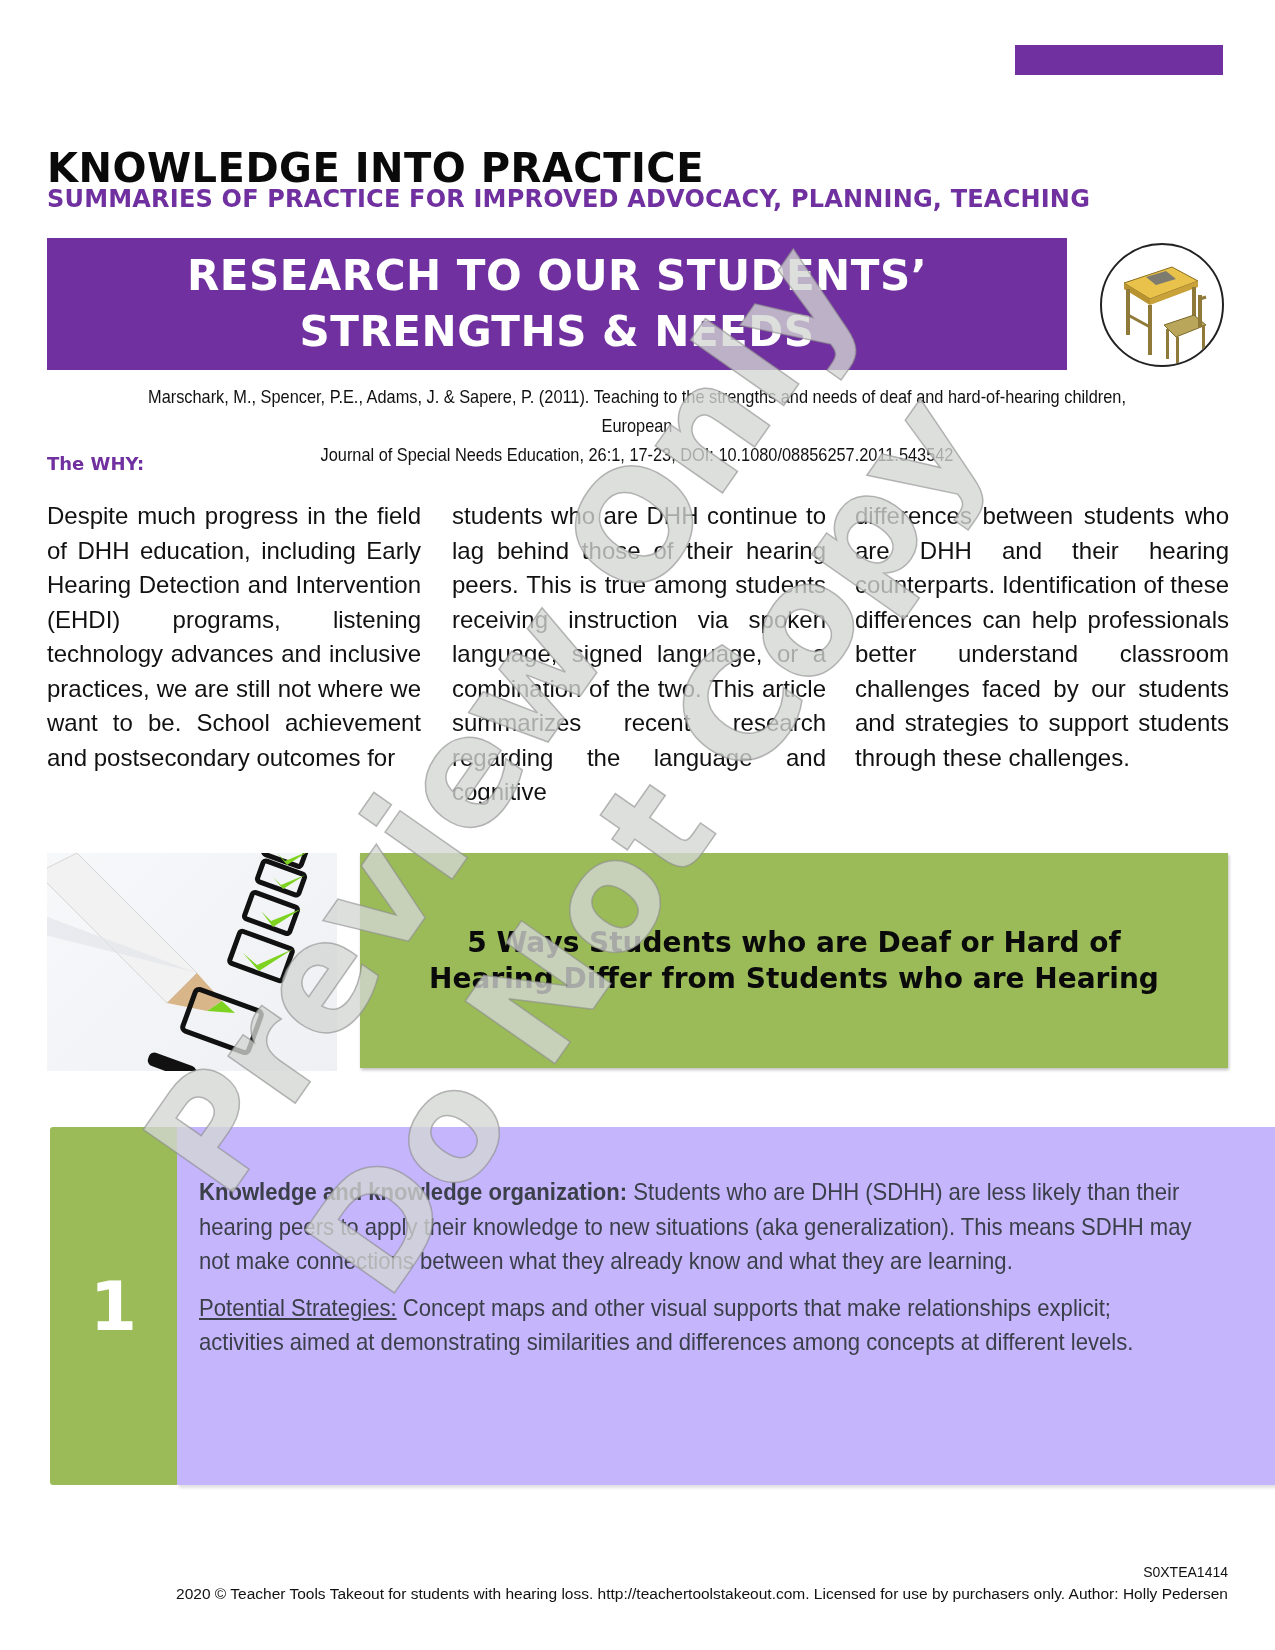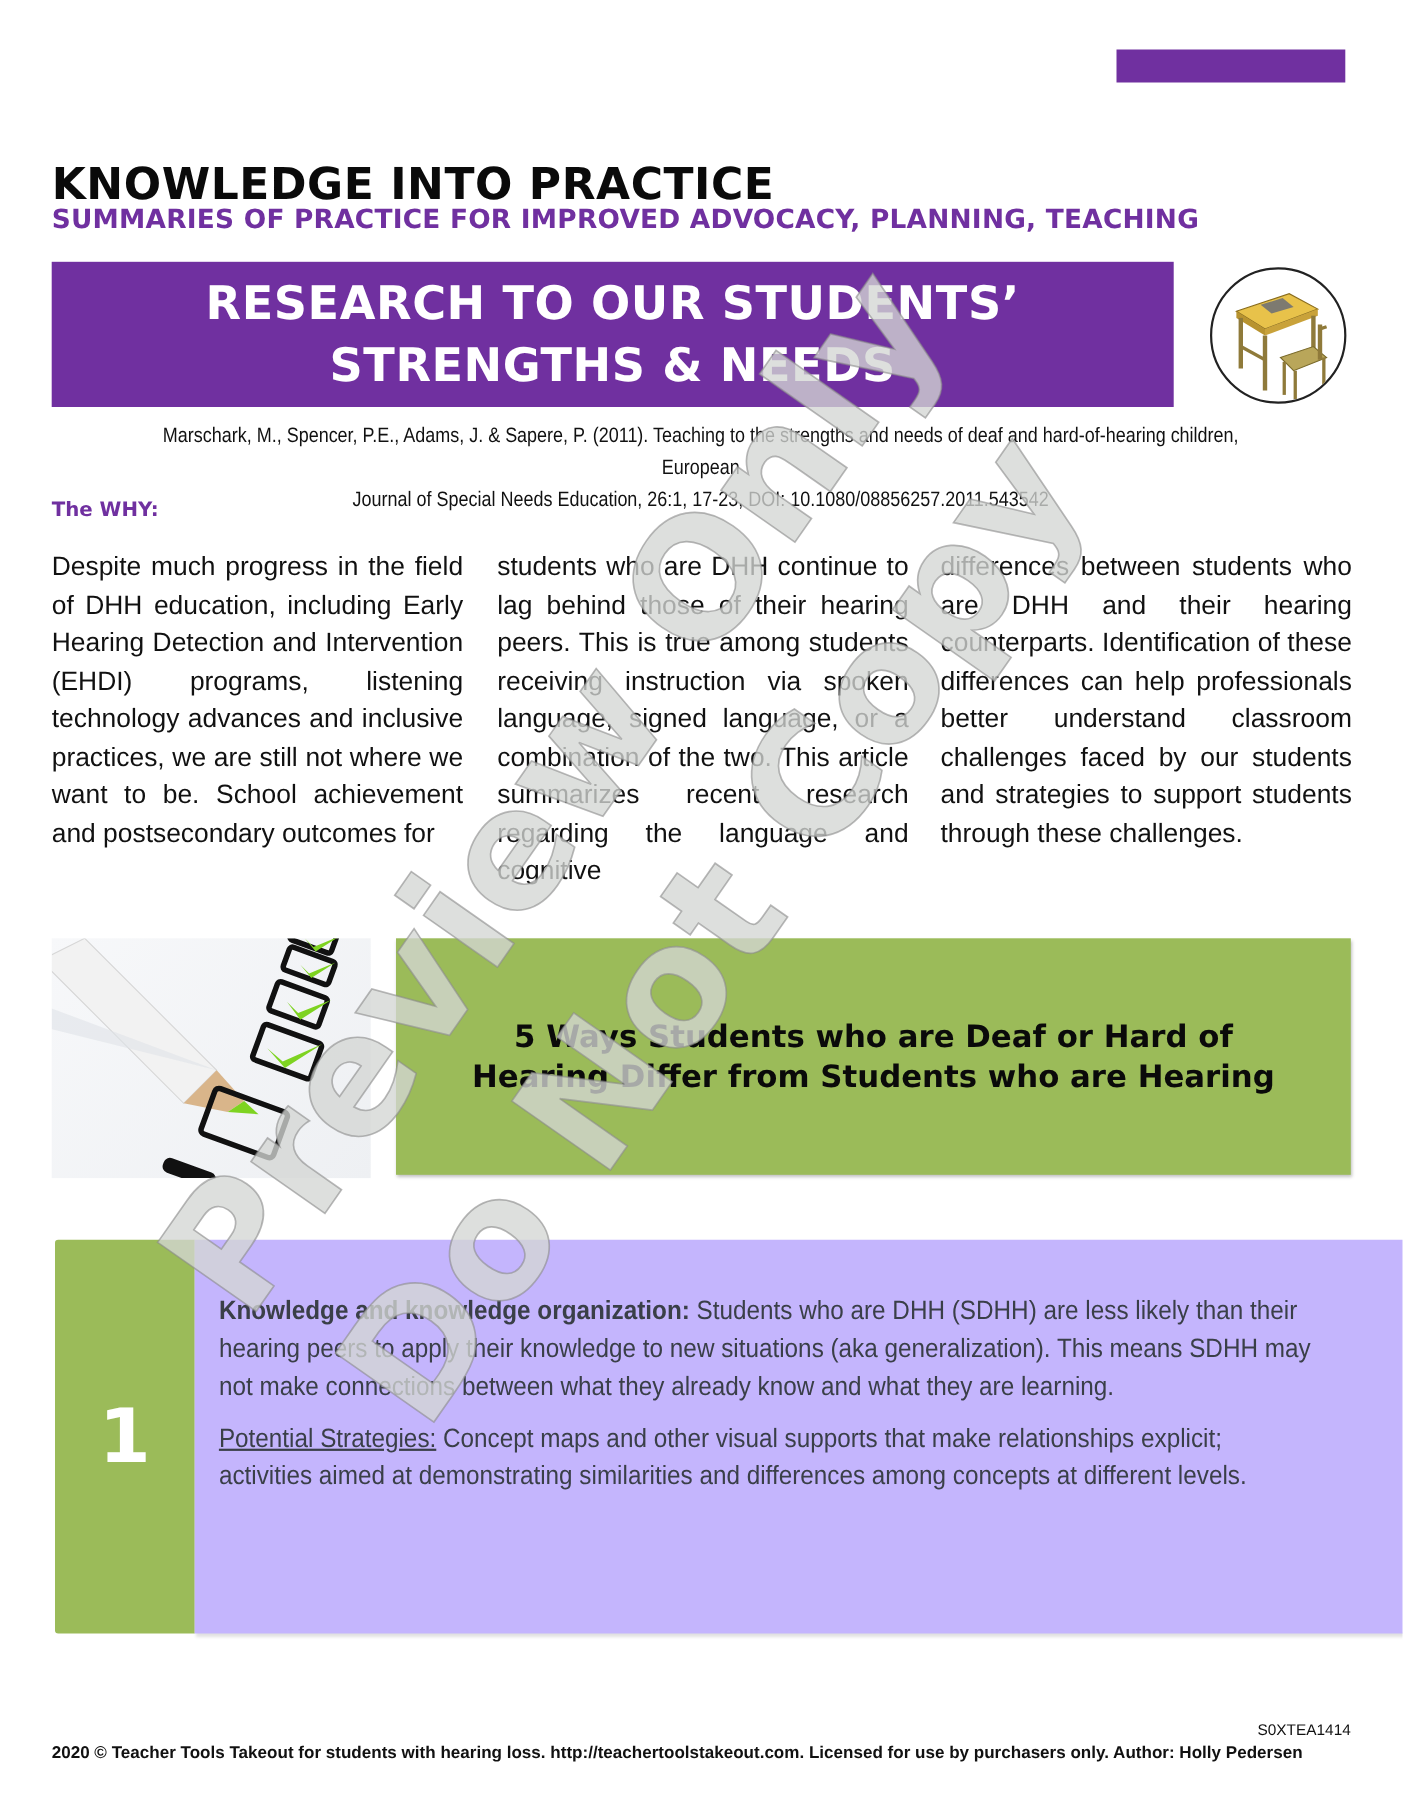--- a/index.html
+++ b/index.html
@@ -33,21 +33,21 @@
     .card { position: absolute; left: 50px; top: 1127px; width: 1178px; height: 358px; }
     .card-num-panel { position: absolute; left: 0; top: 0; width: 127px; height: 358px; background: #9bbb59; border-radius: 3px 0 0 3px; display: flex; align-items: center; justify-content: center; }
     .card-num { font-family: "DejaVu Sans", sans-serif; font-weight: bold; font-size: 68px; color: #ffffff; }
     .card-body { position: absolute; left: 127px; top: 0; width: 1220px; height: 358px; background: #c4b5fd; border-radius: 0 45px 45px 0; box-shadow: 2px 3px 3px rgba(0,0,0,0.12); }
     .card-text { position: absolute; left: 22px; top: 48px; width: 1000px; font-family: "Liberation Sans", sans-serif; font-size: 24px; line-height: 34.5px; color: #3a3f48; transform: scaleX(0.92); transform-origin: left top; width: 1080px; }
     .card-text p { margin-bottom: 12px; }
     .bold-lead { font-weight: bold; }
     .underlined { text-decoration: underline; }
 
     .doc-code { position: absolute; right: 47px; top: 1564px; font-family: "Liberation Sans", sans-serif; font-size: 14px; color: #111; }
-    .footer { position: absolute; left: 47px; top: 1585px; width: 1181px; font-family: "Liberation Sans", sans-serif; font-size: 15.5px; color: #111; white-space: nowrap; font-weight: bold; }
+    .footer { position: absolute; left: 47px; top: 1585px; width: 1181px; text-align: right; font-family: "Liberation Sans", sans-serif; font-size: 15.5px; color: #111; white-space: nowrap; }
 
     .watermark { position: absolute; left: 0; top: 0; width: 1275px; height: 1650px; pointer-events: none; }
   </style>
 </head>
 <body>
 
 <div class="top-accent"></div>
 
 <h1 class="title">KNOWLEDGE INTO PRACTICE</h1>
 <h2 class="subtitle">SUMMARIES OF PRACTICE FOR IMPROVED ADVOCACY, PLANNING, TEACHING</h2>

